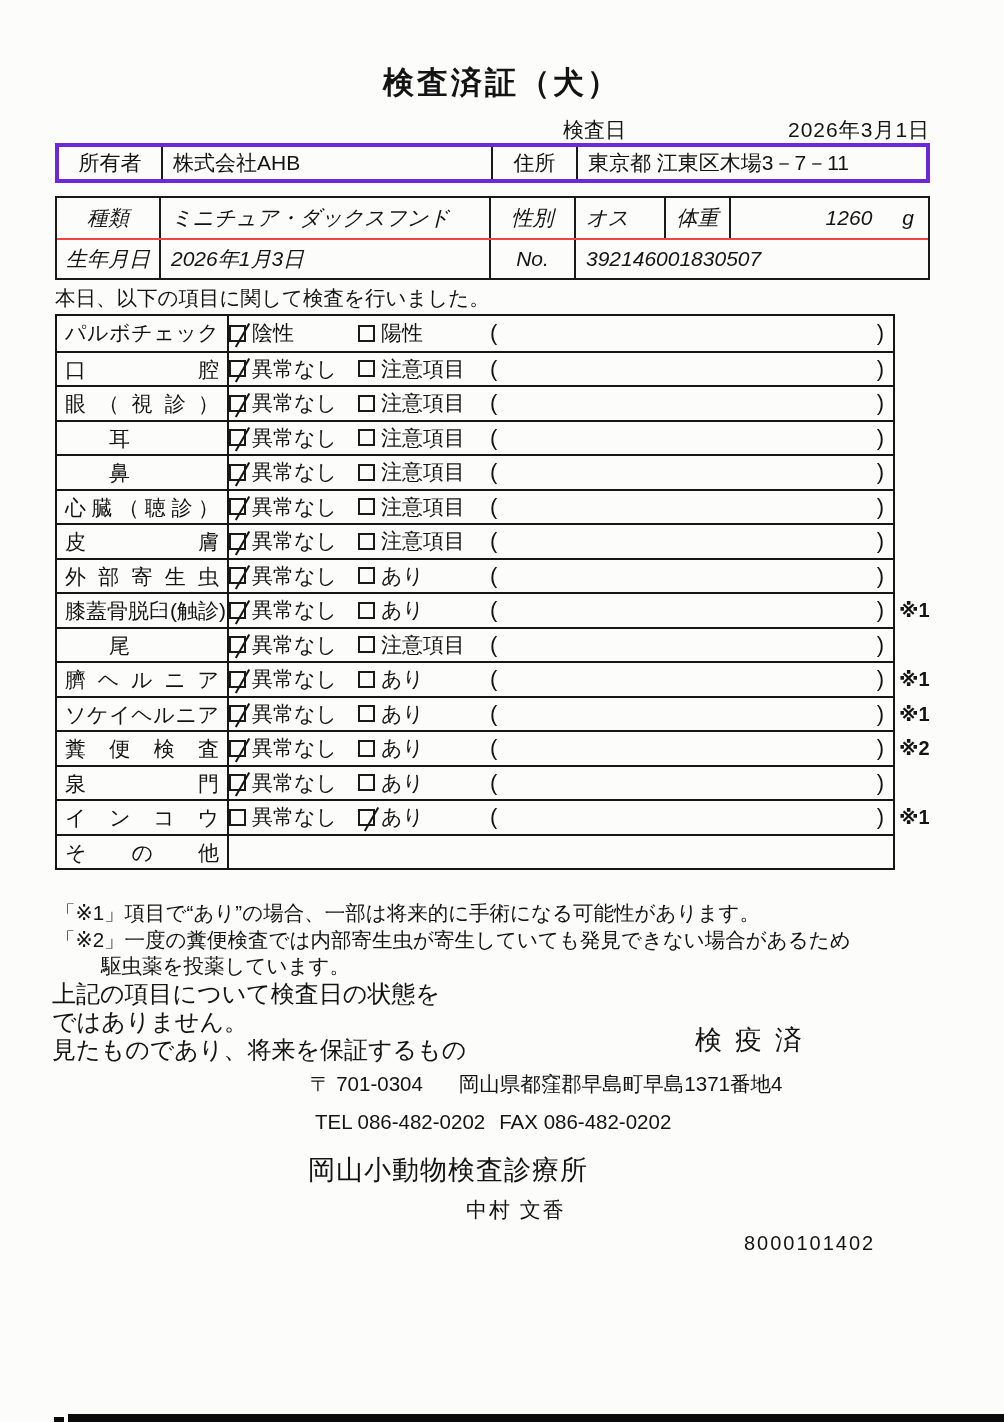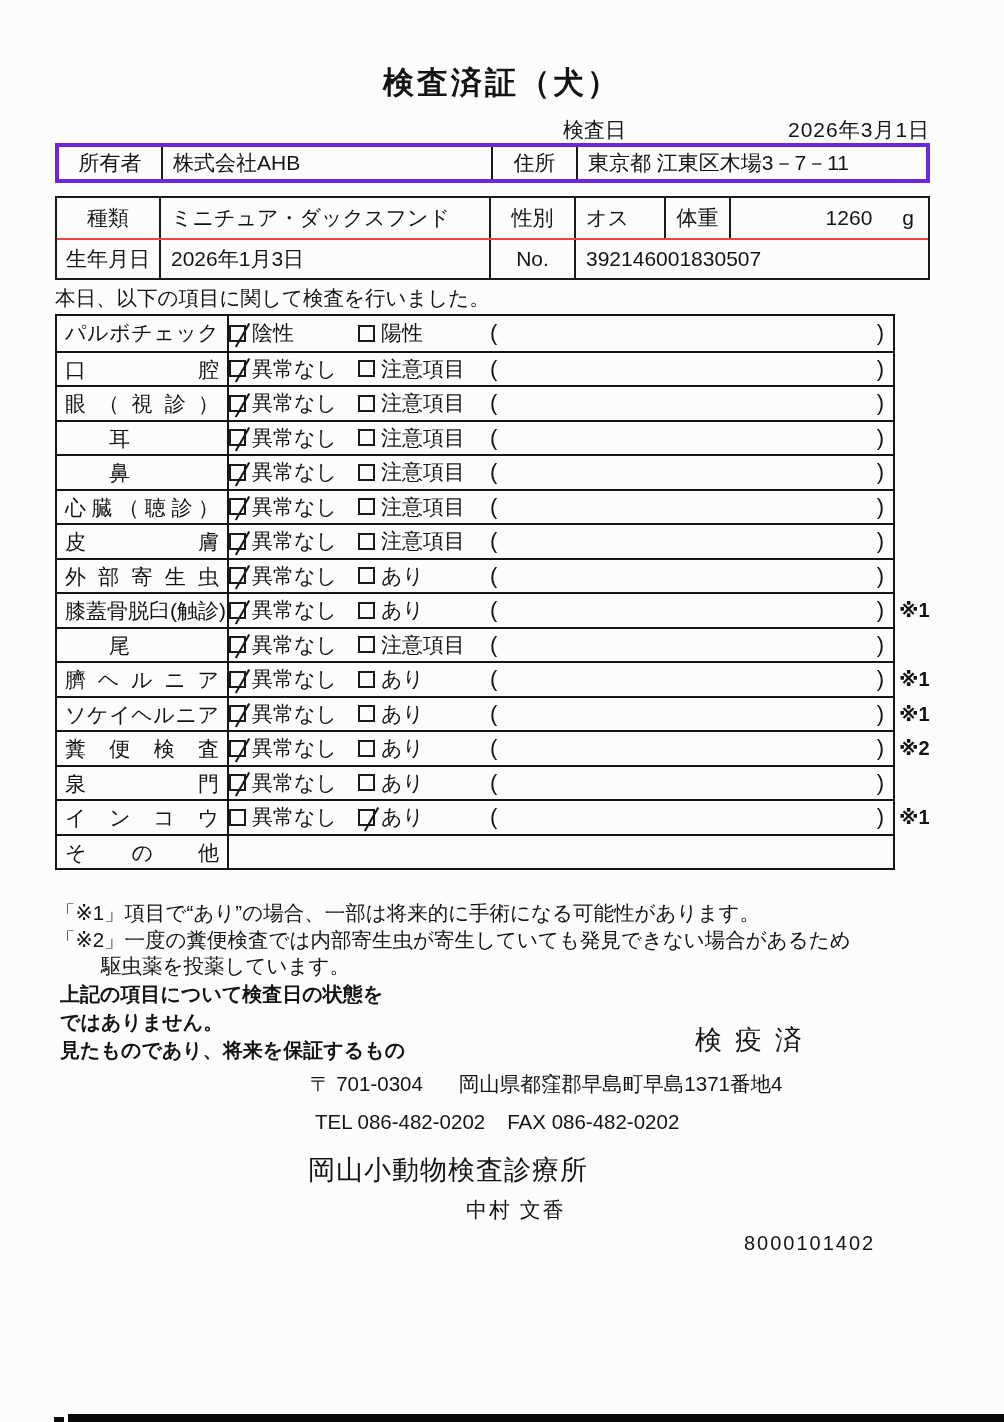--- a/index.html
+++ b/index.html
@@ -14,21 +14,21 @@
 
   .title { top:62px; left:0; width:100%; text-align:center;
            font-size:31px; font-weight:bold; letter-spacing:3px; }
 
   .insp-date-label { top:116px; left:563px; font-size:21px; }
   .insp-date-value { top:116px; left:788px; font-size:21px; letter-spacing:1px; }
 
   .tableA { top:143px; left:55px; width:875px; height:40px;
             border:4px solid #6d28d9; display:flex; }
   .tableB { top:196px; left:55px; width:875px; border:2px solid #1a1a1a; }
-  .tb-row { display:flex; height:40px; }
+  .tb-row { display:flex; height:40px;font-style:italic; }
   .tb-row + .tb-row { border-top:2px solid #ef4444;justify-content:space-between; }
   .cell { border-left:2px solid #1a1a1a; display:flex; align-items:center;
           padding:0 10px; font-size:21px; white-space:nowrap; overflow:hidden; }
   .cell:first-child { border-left:none; }
   .lbl { justify-content:center; padding:0 4px; }
   .w104 { width:102px; flex:none; }
   .w330 { width:330px; flex:none; }
   .w85  { width:85px;  flex:none; }
   .w90  { width:90px;  flex:none; }
   .w65  { width:65px;  flex:none; }
@@ -56,28 +56,28 @@
         height:27px; width:7px; border-right:2.5px solid #141414;
         transform:rotate(30deg); }
   .po { flex:none; font-size:22px; }
   .pc { margin-left:auto; margin-right:9px; flex:none; font-size:22px; }
   .note { position:absolute; left:842px; top:4px; width:52px;
           font-size:20px; font-weight:bold; white-space:nowrap; }
 
   .footnotes { top:900px; left:55px; font-size:20.5px; line-height:26.5px; }
   .fn-indent { padding-left:46px; }
 
-  .disclaimer { top:980px; left:60px; font-size:20px; font-weight:bold;
+  .disclaimer { top:980px; left:52px; font-size:24px; font-weight:normal;
                 line-height:28px; }
 
   .stamp { top:1022px; left:695px; font-size:27px; letter-spacing:13px;
            white-space:nowrap; }
 
   .postal-line { top:1070px; left:310px; font-size:20.5px; display:flex; gap:36px; white-space:nowrap; }
-  .tel-line { top:1110px; left:315px; font-size:20.5px; display:flex; gap:22px; white-space:nowrap; }
+  .tel-line { top:1110px; left:315px; font-size:20.5px; display:flex; gap:14px; white-space:nowrap; }
   .clinic-name { top:1152px; left:308px; font-size:27px; letter-spacing:1px; }
   .staff-name { top:1196px; left:466px; font-size:21px; letter-spacing:2px; }
   .doc-number { top:1232px; left:744px; font-size:20px; letter-spacing:2px; }
 
   .scanbar { left:68px; bottom:0; width:936px; height:8px; background:#0b0b0b; }
   .scanbar::before { content:""; position:absolute; left:-14px; bottom:0;
                      width:10px; height:5px; background:#0b0b0b; }
 </style>
 </head>
 <body>

